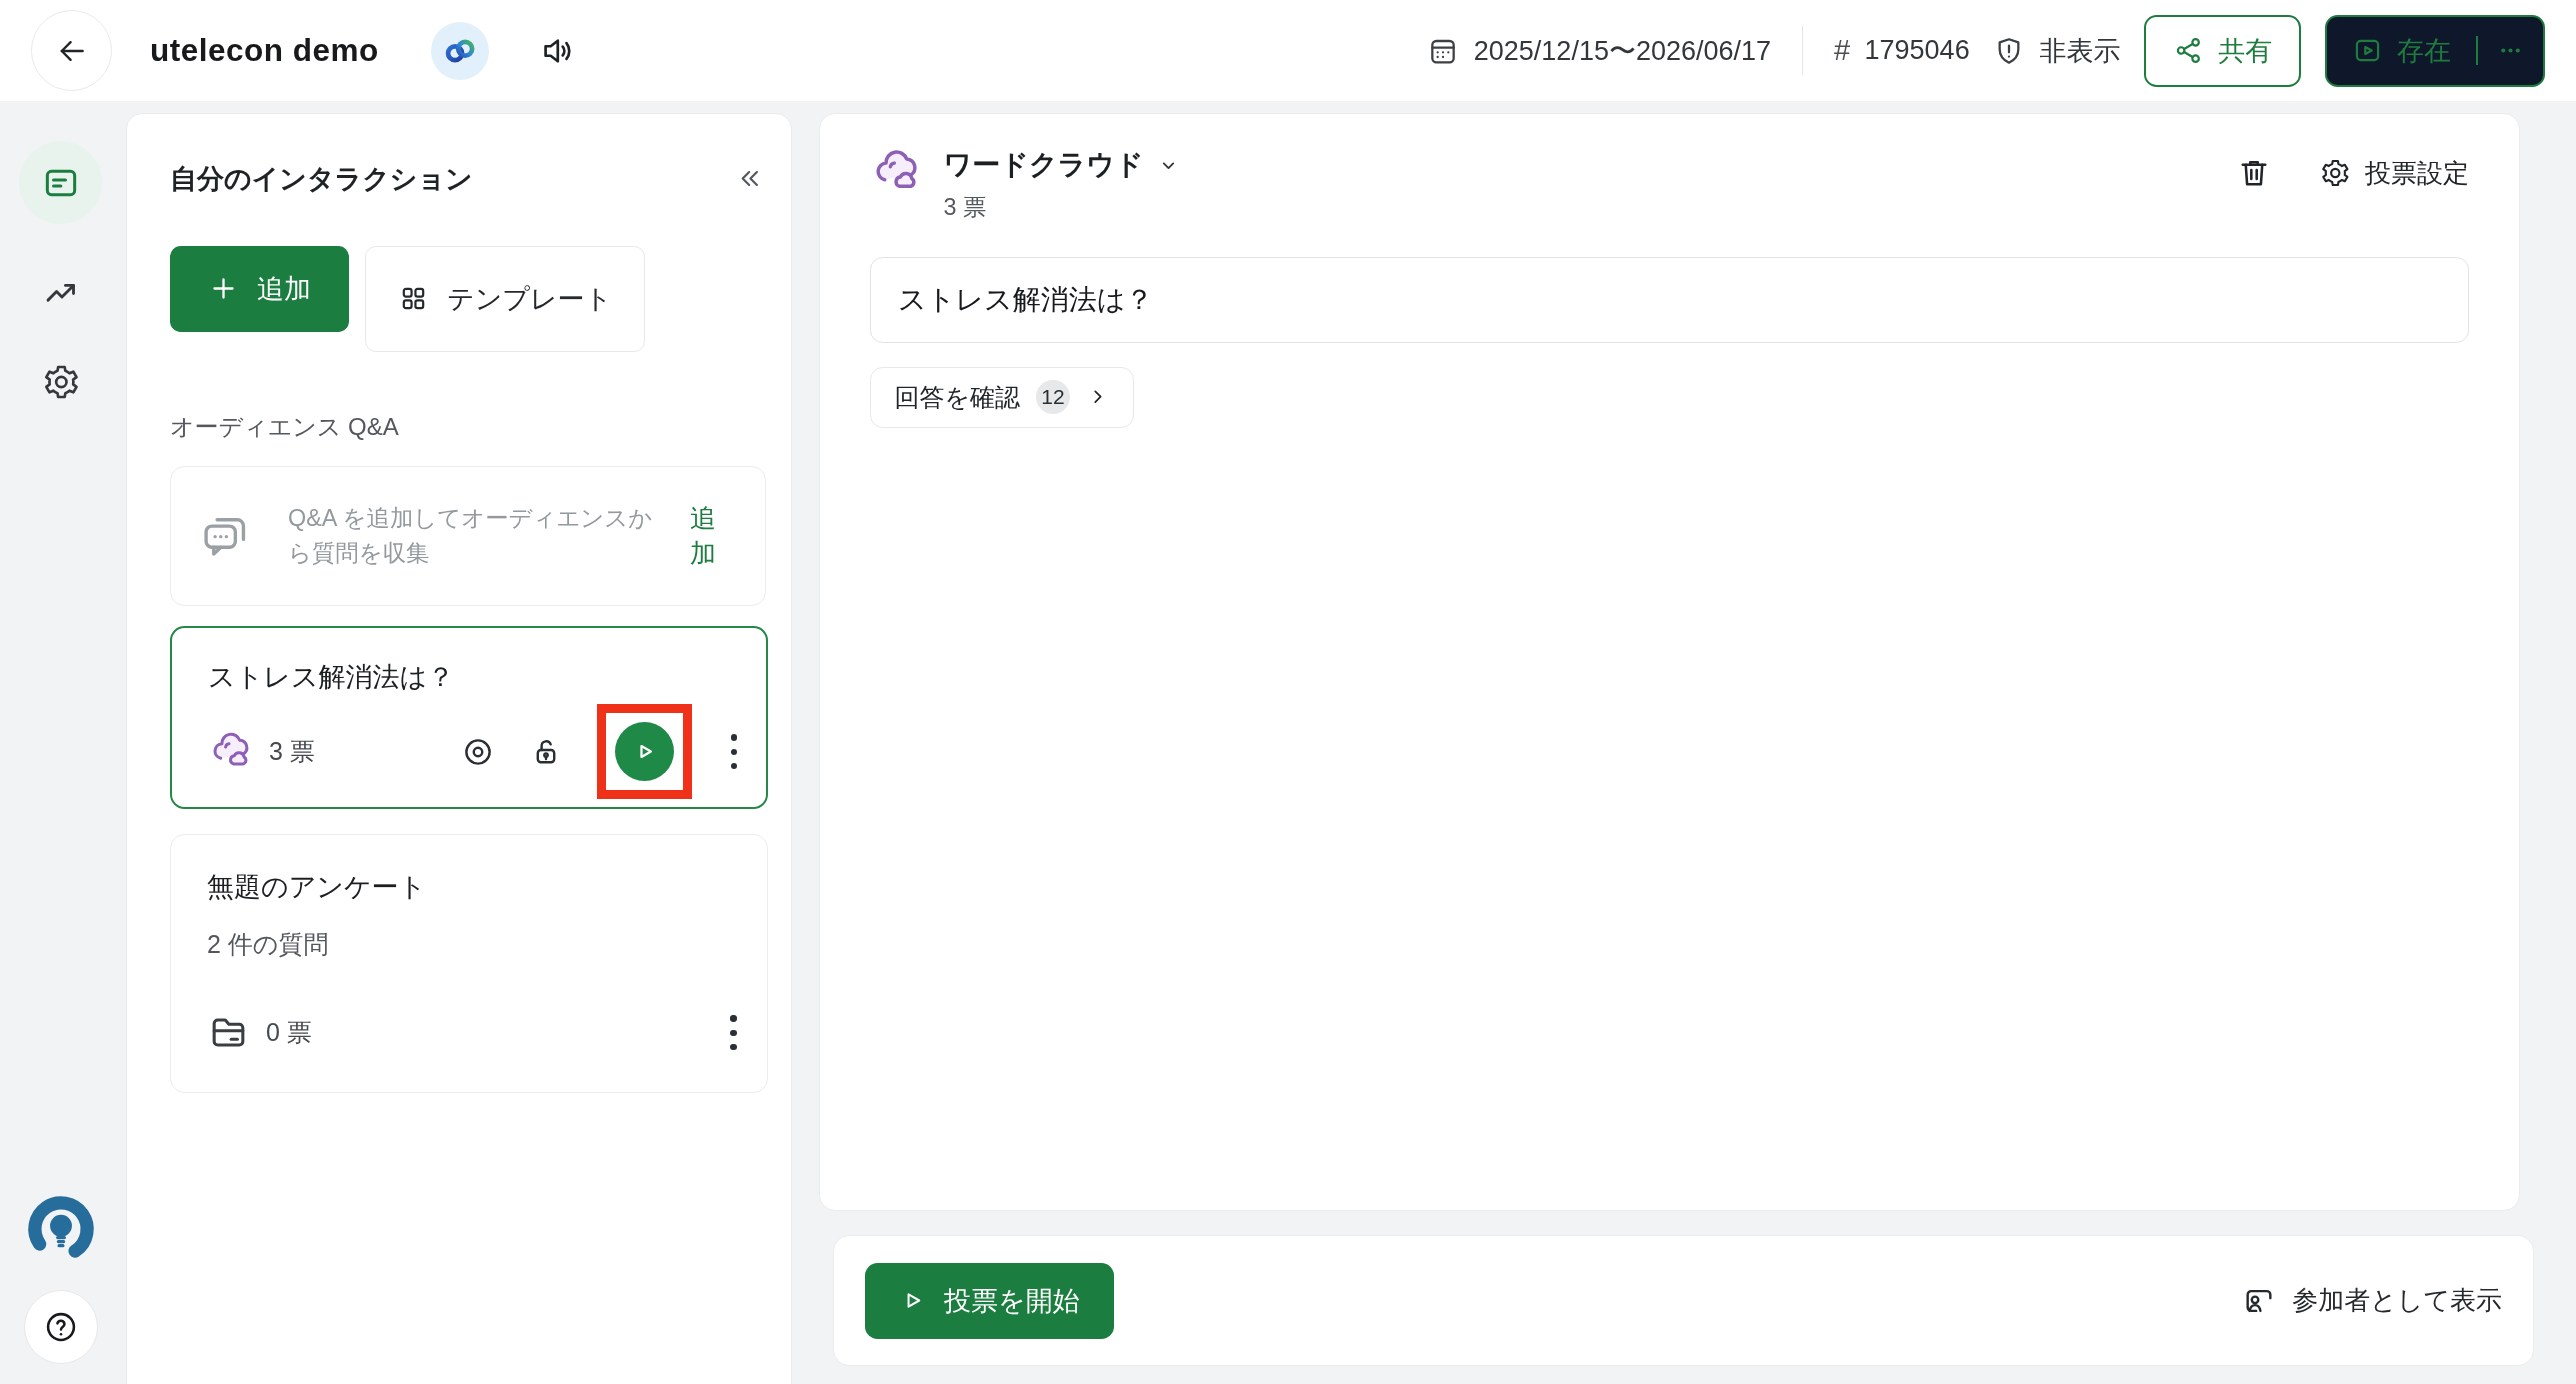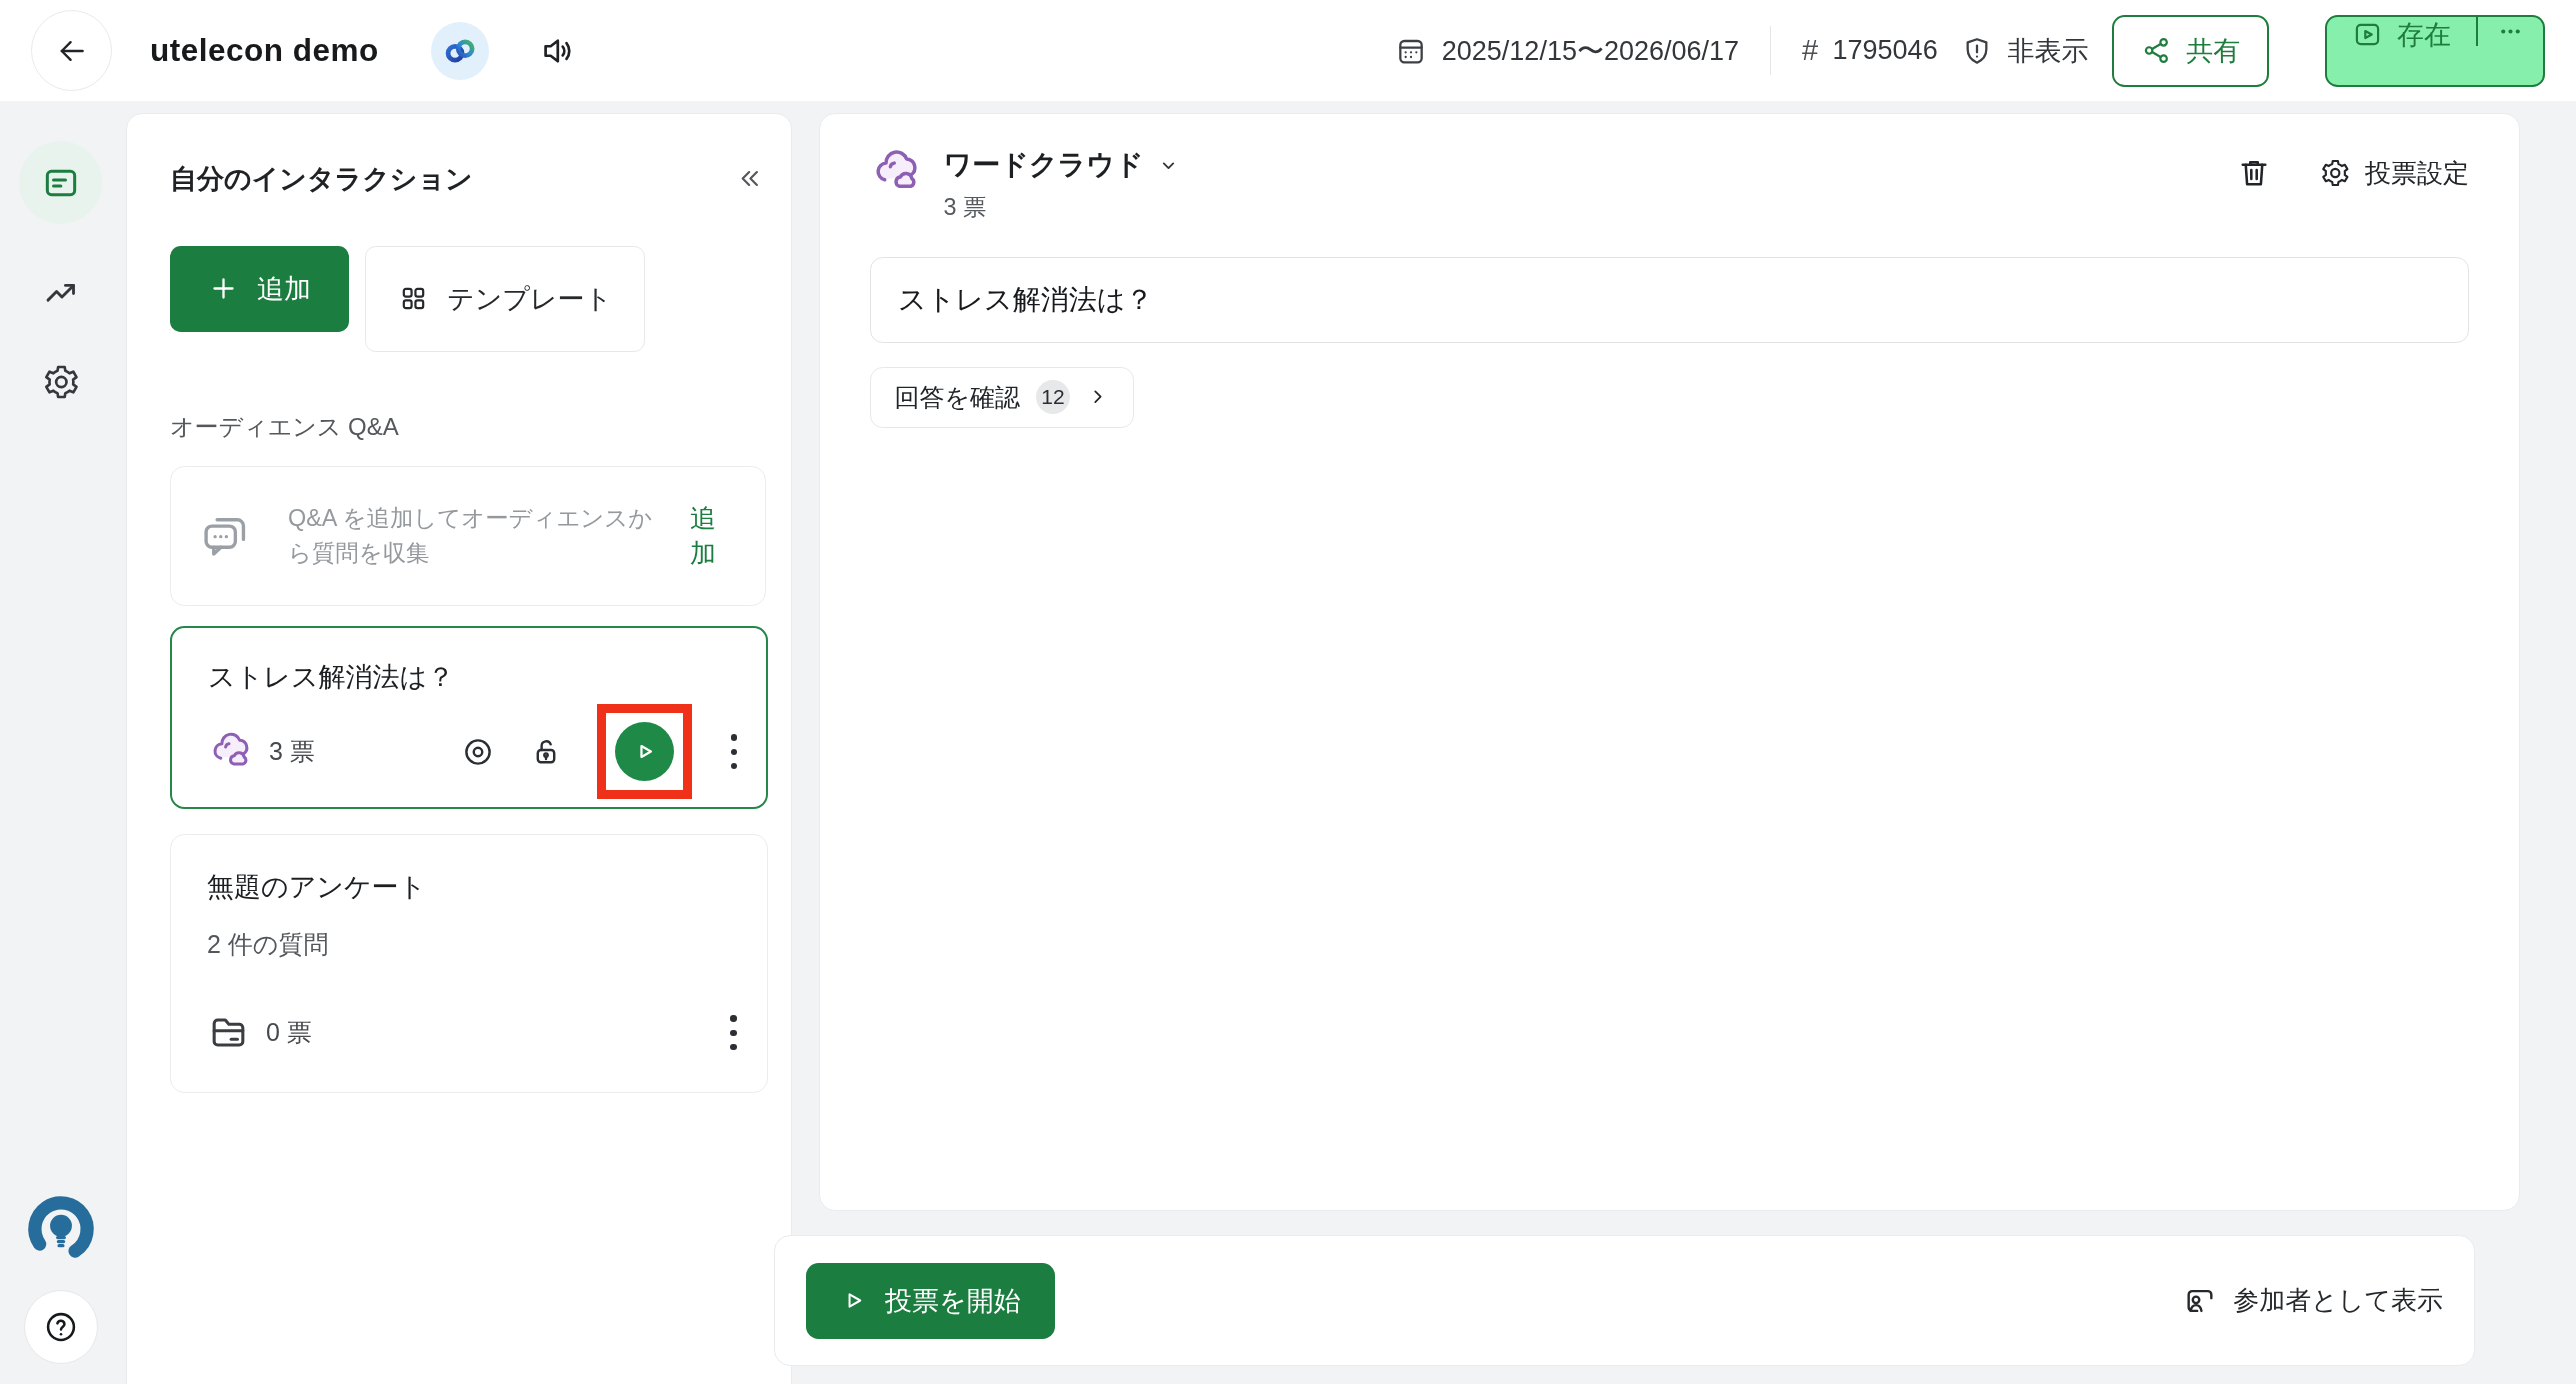--- a/index.html
+++ b/index.html
@@ -23,22 +23,22 @@
     display:flex; align-items:center; justify-content:center; margin-right:49px; }
   .megaphone { color:#1f2225; }
   .topbar-right { margin-left:auto; display:flex; align-items:center; gap:23.4px; }
   .meta-item { display:flex; align-items:center; gap:14.4px; font-size:27px; color:#33373b; }
   .meta-icon { color:#3c4044; }
   .hash-glyph { font-size:29px; color:#4b4f53; }
   .v-divider { width:1.8px; height:49px; background:#e4e6e8; margin:0 7.2px; }
   .btn-outline { height:72px; display:flex; align-items:center; gap:14.4px;
     border:2.3px solid #1e7c3e; border-radius:12.6px; background:#fff; color:#1e7c3e;
     font-size:27px; padding:0 27px; cursor:pointer; }
-  .btn-split { height:72px; display:flex; align-items:flex-start;
-    border:2.3px solid #1e7c3e; border-radius:12.6px; background:#86efac; color:#1e7c3e; overflow:hidden;margin-left:32px; }
+  .btn-split { height:72px; display:flex; align-items:center;
+    border:2.3px solid #1e7c3e; border-radius:12.6px; background:#0f172a; color:#1e7c3e; overflow:hidden; }
   .split-main { display:flex; align-items:center; gap:14.4px; font-size:27px; padding:0 25px; cursor:pointer; }
   .split-more { display:flex; align-items:center; padding:0 18px; border-left:2.3px solid #1e7c3e; cursor:pointer; }
 
   
   .rail { position:absolute; left:0; top:101px; width:121px; bottom:0;
     display:flex; flex-direction:column; align-items:center; }
   .rail-active { margin-top:40px; width:83px; height:83px; border-radius:50%;
     background:#e7f3ec; color:#1b7d3f; display:flex; align-items:center; justify-content:center; cursor:pointer; }
   .rail-icon { margin-top:50px; color:#34383c; cursor:pointer; }
   .rail-bottom { position:absolute; bottom:20px; left:0; width:121px;
@@ -106,21 +106,21 @@
     display:flex; align-items:center; justify-content:center; font-size:21px; color:#2a2d31; }
 
   .cloud-area { position:absolute; left:1.8px; top:392px; width:1696px; height:693px; }
   .cloud-word { position:absolute; font-weight:700; line-height:1.2; border-radius:12.6px;
     white-space:nowrap; }
   .cloud-word.gray  { color:#393d40; background:#ececed; padding:7.2px 14.4px; }
   .cloud-word.blue  { color:#2095e8; background:#e7f2fd; padding:10.8px 20px; }
   .cloud-word.green { color:#2f9e4b; background:#e3f8e8; padding:10.8px 23.4px; letter-spacing:4.5px; }
 
   
-  .bottom-bar { position:absolute; left:774px; top:1235px; width:1701px; height:131px;
+  .bottom-bar { position:absolute; left:833px; top:1235px; width:1701px; height:131px;
     display:flex; align-items:center; padding:0 31px; }
   .btn-start { height:76px; display:flex; align-items:center; gap:18px; background:#1b7d3f;
     color:#fff; font-size:27px; border:none; border-radius:12.6px; padding:0 34px; cursor:pointer; }
   .view-participant { margin-left:auto; display:flex; align-items:center; gap:16px;
     font-size:26px; color:#26292c; cursor:pointer; }
 </style>
 </head>
 <body>
 
 <header class="topbar">

